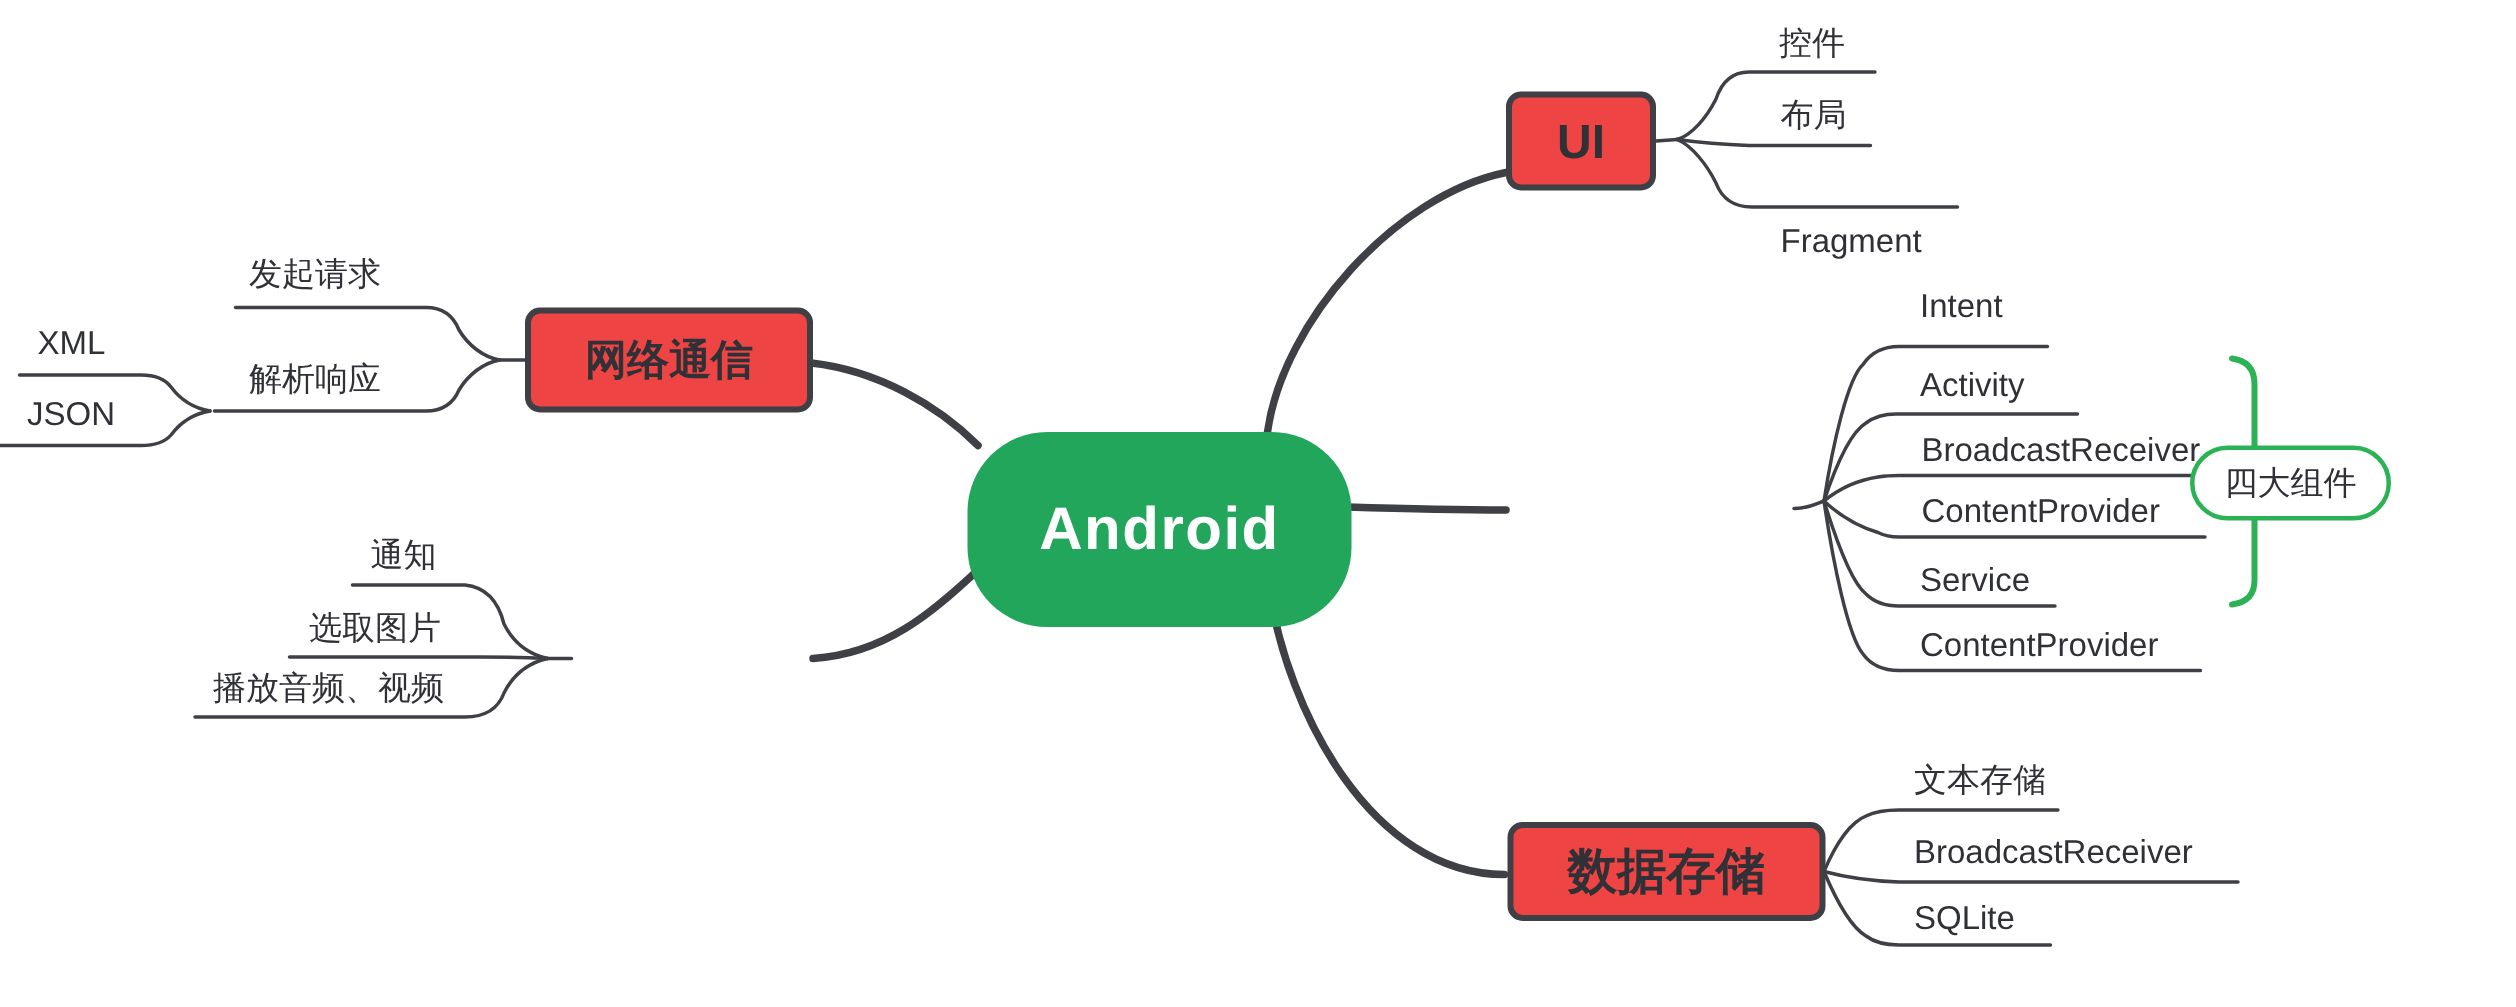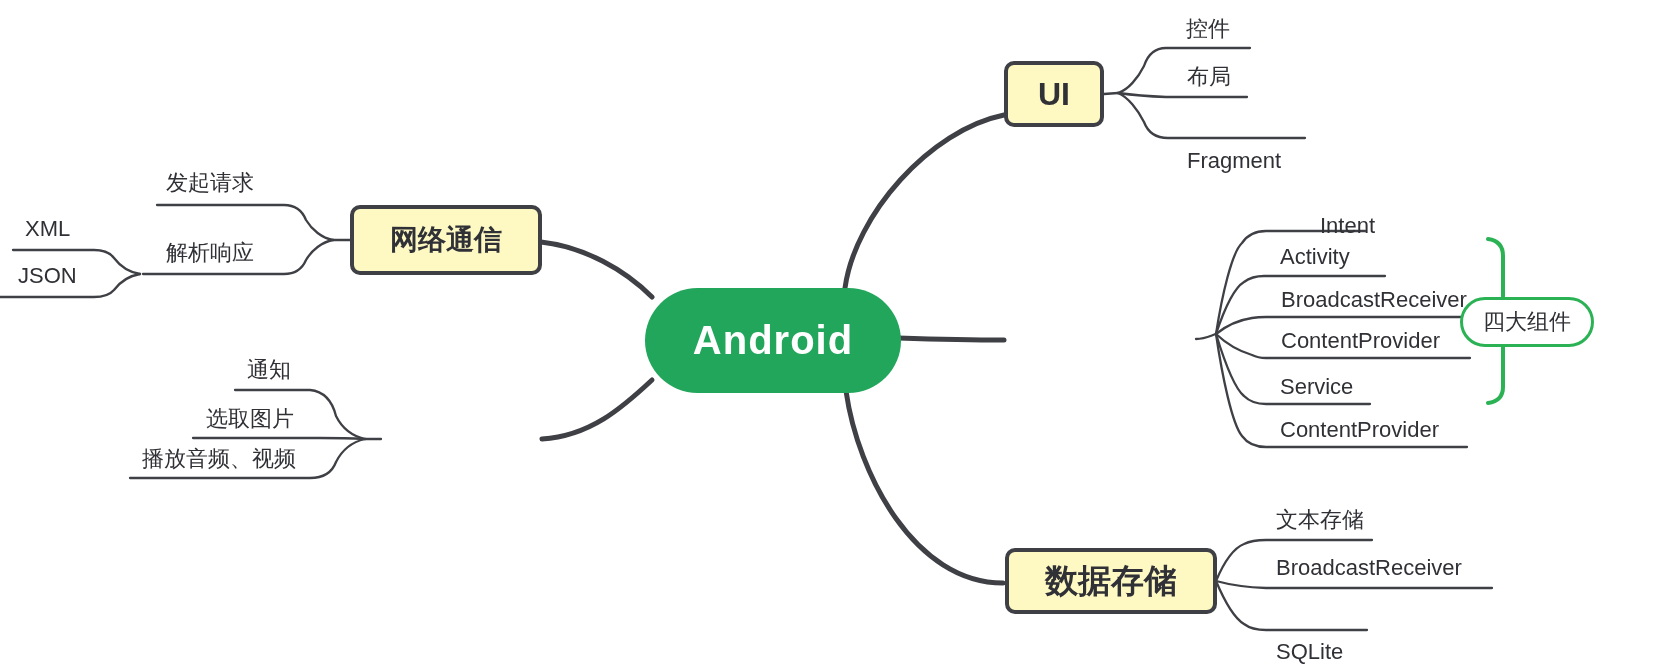--- a/index.html
+++ b/index.html
@@ -5,21 +5,21 @@
   html,body{margin:0;padding:0;background:#ffffff;}
   .stage{
     position:relative;width:1677px;height:671px;background:#ffffff;
     font-family:"Liberation Sans","DejaVu Sans",sans-serif;overflow:hidden;
   }
   .stage svg{position:absolute;left:0;top:0;}
   .line-main{fill:none;stroke:var(--line,#3F4045);stroke-width:5;stroke-linecap:round;}
   .line-sub{fill:none;stroke:var(--line,#3F4045);stroke-width:2.3;stroke-linecap:round;stroke-linejoin:round;}
   .line-green{fill:none;stroke:var(--callout-green,#2BB254);stroke-width:4;stroke-linecap:round;stroke-linejoin:round;}
   .node{
-    position:absolute;box-sizing:border-box;background:#fef9c3;
+    position:absolute;box-sizing:border-box;background:#ef4444;
     border:4px solid var(--line,#3F4045);border-radius:10px;
     display:flex;align-items:center;justify-content:center;
     font-weight:bold;color:var(--text,#303136);white-space:nowrap;
   }
   .root-node{
     position:absolute;box-sizing:border-box;border:none;border-radius:53px;
     background:var(--root-fill,#21A65B);color:var(--root-text,#ffffff);
     display:flex;align-items:center;justify-content:center;
     font-weight:bold;font-size:40px;letter-spacing:1px;white-space:nowrap;
   }
@@ -72,45 +72,45 @@
     <path class="line-sub" d="M 1216 334 C 1222 375 1232 424 1242 436 Q 1250 447 1266 447 L 1467 447"></path>
 
     <path class="line-sub" d="M 1198 581 L 1216 581"></path>
     <path class="line-sub" d="M 1216 581 C 1224 562 1234 548 1244 544 Q 1252 540 1266 540 L 1372 540"></path>
     <path class="line-sub" d="M 1216 581 Q 1238 587 1266 588 L 1492 588"></path>
     <path class="line-sub" d="M 1216 581 C 1224 600 1234 618 1244 624 Q 1252 630 1266 630 L 1367 630"></path>
 
     <path class="line-green" d="M 1488 239 Q 1503 241 1503 256 L 1503 306 Q 1503 319 1516 322 Q 1503 325 1503 338 L 1503 387 Q 1503 401 1488 403"></path>
   </svg>
 
-  <div class="root-node" style="left:645px;top:288px;width:256px;height:105px;">Android</div>
+  <div class="root-node" style="left:645px;top:288px;width:256px;height:130px;">Android</div>
 
   <div class="node" style="left:350px;top:205px;width:192px;height:70px;font-size:28px;">网络通信</div>
   <div class="node" style="left:1004px;top:61px;width:100px;height:66px;font-size:32px;">UI</div>
   <div class="node" style="left:1005px;top:548px;width:212px;height:66px;font-size:33px;">数据存储</div>
 
   <div class="leaf" style="left:166px;top:170px;">发起请求</div>
   <div class="leaf" style="left:166px;top:240px;">解析响应</div>
   <div class="leaf" style="left:25px;top:216px;">XML</div>
   <div class="leaf" style="left:18px;top:263px;">JSON</div>
 
   <div class="leaf" style="left:247px;top:357px;">通知</div>
   <div class="leaf" style="left:206px;top:406px;">选取图片</div>
   <div class="leaf" style="left:142px;top:446px;">播放音频、视频</div>
 
   <div class="leaf" style="left:1186px;top:16px;">控件</div>
   <div class="leaf" style="left:1187px;top:64px;">布局</div>
   <div class="leaf" style="left:1187px;top:110px;margin-top:38px;">Fragment</div>
 
-  <div class="leaf" style="left:1280px;top:213px;margin-left:40px;">Intent</div>
+  <div class="leaf" style="left:1280px;top:191px;">Intent</div>
   <div class="leaf" style="left:1280px;top:244px;">Activity</div>
   <div class="leaf" style="left:1281px;top:287px;">BroadcastReceiver</div>
   <div class="leaf" style="left:1281px;top:328px;">ContentProvider</div>
   <div class="leaf" style="left:1280px;top:374px;">Service</div>
   <div class="leaf" style="left:1280px;top:417px;">ContentProvider</div>
 
   <div class="leaf" style="left:1276px;top:507px;">文本存储</div>
   <div class="leaf" style="left:1276px;top:555px;">BroadcastReceiver</div>
-  <div class="leaf" style="left:1276px;top:599px;margin-top:40px;">SQLite</div>
+  <div class="leaf" style="left:1276px;top:599px;">SQLite</div>
 
   <div class="callout-pill" style="left:1460px;top:297px;width:134px;height:50px;">四大组件</div>
 
 </div>
 
 </body></html>

